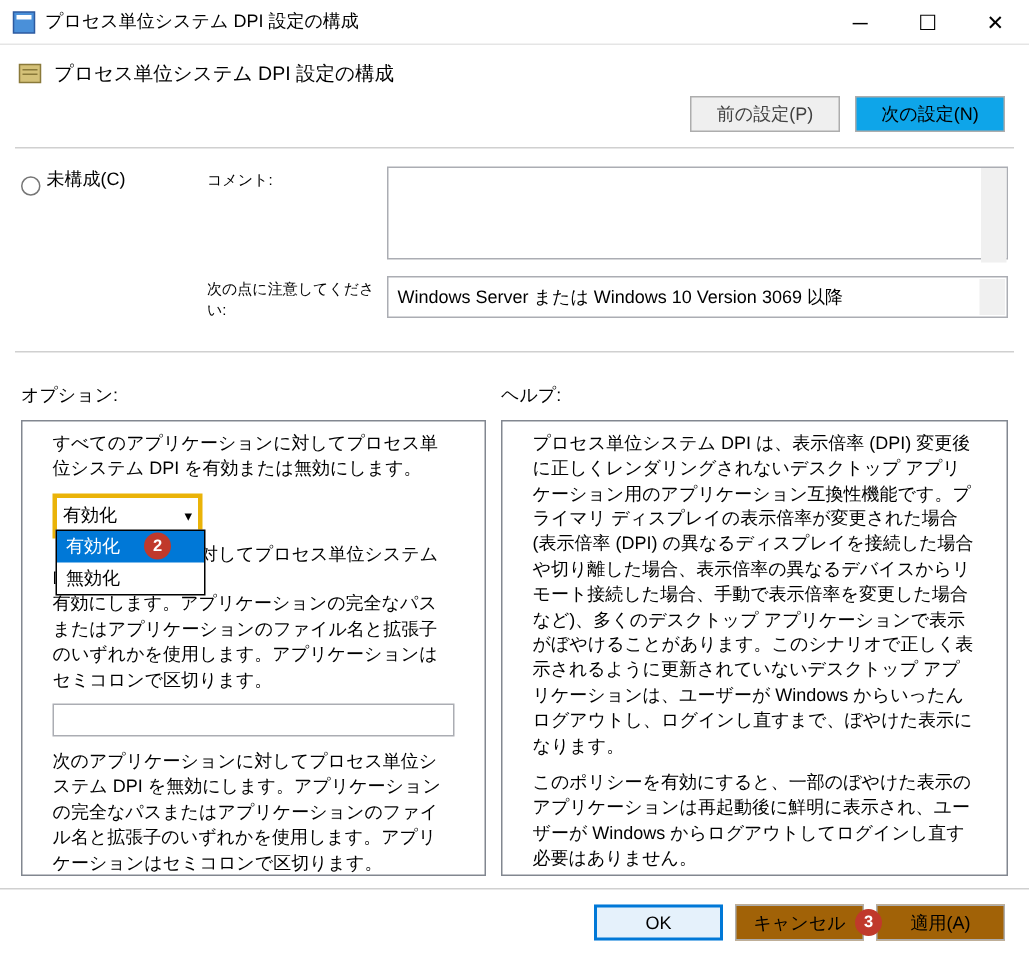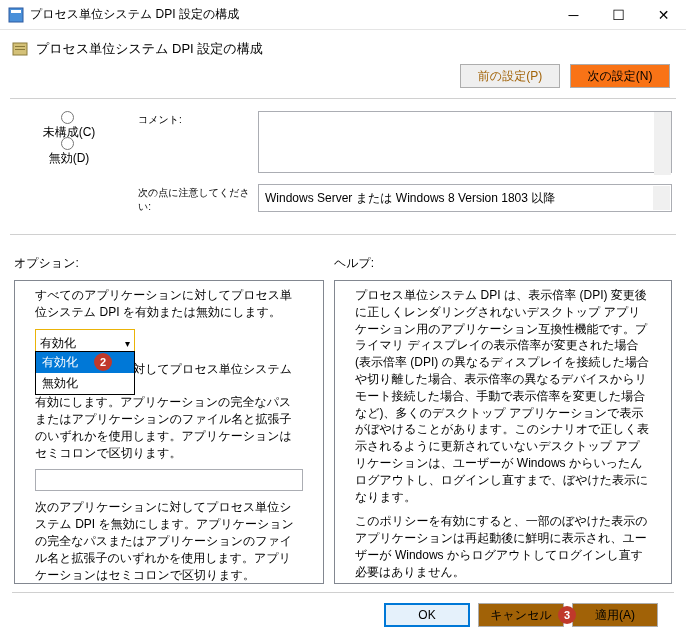--- a/index.html
+++ b/index.html
@@ -6,48 +6,48 @@
 body { font-family: "Yu Gothic UI", "Meiryo", sans-serif; font-size: 12px; background: #fff; width: 686px; height: 636px; overflow: hidden; }
 .titlebar { height: 30px; display: flex; align-items: center; padding: 0 0 0 8px; border-bottom: 1px solid #e5e5e5; }
 .titlebar-icon { width: 16px; height: 16px; margin-right: 6px; }
 .titlebar-text { flex: 1; font-size: 12px; }
 .titlebar-btns { display: flex; }
 .titlebar-btn { width: 45px; height: 29px; display: flex; align-items: center; justify-content: center; font-size: 14px; }
 .header-row { display: flex; align-items: center; padding: 10px 12px 8px 12px; }
 .header-icon { width: 16px; height: 16px; margin-right: 8px; }
 .header-title { font-size: 13px; }
 .nav-btns { display: flex; gap: 10px; justify-content: flex-end; padding: 0 16px 10px 0; margin-top: -2px; }
-.nav-btn { min-width: 100px; height: 24px; border: 1px solid #adadad; background: #f97316; font-size: 12px; padding: 0 10px; }
-.nav-btn.disabled { color: #a16207; background: #efefef; }
+.nav-btn { min-width: 100px; height: 24px; border: 1px solid #adadad; background: #0ea5e9; font-size: 12px; padding: 0 10px; }
+.nav-btn.disabled { color: #404040; background: #efefef; }
 .divider { border-top: 1px solid #d0d0d0; margin: 0 10px 6px 10px; }
 .config-area { display: flex; padding: 6px 14px 0 14px; gap: 14px; }
 .radio-col { width: 110px; }
-.radio-row { display: flex; align-items: center; height: 26px; font-size: 12px; position: relative; flex-direction: column; }
+.radio-row { display: flex; height: 26px; font-size: 12px; position: relative; }
 .radio-row input { margin-right: 4px; }
 .right-col { flex: 1; }
 .field-row { display: flex; margin-bottom: 8px; }
 .field-label { width: 120px; font-size: 10px; padding-top: 2px; }
 .field-box { flex: 1; }
 .textarea { width: 100%; height: 62px; border: 1px solid #abadb3; resize: none; font-family: inherit; font-size: 12px; padding: 2px; }
 .version-box { width: 100%; height: 28px; border: 1px solid #abadb3; padding: 4px 6px; display: flex; align-items: center; font-size: 12px; position: relative; }
 .divider2 { border-top: 1px solid #d0d0d0; margin: 12px 10px 6px 10px; }
 .labels-row { display: flex; padding: 0 14px; margin-top: 20px; }
 .labels-row .left-lbl { width: 320px; }
 .panels { display: flex; padding: 8px 14px; gap: 10px; height: 320px; }
 .left-panel, .right-panel { border: 1px solid #828790; padding: 6px 20px; overflow: hidden; }
 .left-panel { width: 310px; position: relative; }
 .right-panel { flex: 1; overflow-y: auto; }
 .left-panel p, .right-panel p { font-size: 12px; line-height: 1.4; margin-bottom: 8px; }
-.dropdown { width: 100px; height: 30px; border: 1px solid #eab308; display: flex; align-items: center; padding: 0 4px; justify-content: space-between; font-size: 12px; background: #fff; margin-top: 6px; margin-bottom: 2px; position: relative; }
+.dropdown { width: 100px; height: 30px; border: 3px solid #eab308; display: flex; align-items: center; padding: 0 4px; justify-content: space-between; font-size: 12px; background: #fff; margin-top: 6px; margin-bottom: 2px; position: relative; }
 .dropdown-arrow { font-size: 10px; }
 .dropdown-list { position: absolute; top: 21px; left: -1px; width: 100px; border: 1px solid #000; background: #fff; z-index: 10; }
 .dropdown-item { padding: 2px 6px; font-size: 12px; }
 .dropdown-item.selected { background: #0078d7; color: #fff; }
 .text-input { width: 100%; height: 22px; border: 1px solid #abadb3; margin-top: 4px; margin-bottom: 8px; }
-.footer { display: flex; justify-content: flex-end; align-items: flex-end; padding: 10px 16px; gap: 8px; border-top: 1px solid #d0d0d0; margin: 0 12px; position: relative; }
+.footer { display: flex; justify-content: flex-end; align-items: flex-end; padding: 10px 16px; gap: 8px; border-top: 1px solid #d0d0d0; margin: 0 0px; position: relative; }
 .footer-btn { min-width: 86px; height: 24px; border: 1px solid #adadad; background: #a16207; font-size: 12px; }
 .footer-btn.primary { border: 2px solid #0078d7; background: #e5f1fb; }
 .badge { display: inline-flex; width: 18px; height: 18px; border-radius: 50%; background: #c0392b; color: #fff; align-items: center; justify-content: center; font-size: 11px; font-weight: bold; position: absolute; }
 .scrollbit { position: absolute; right: 1px; top: 1px; bottom: 1px; width: 17px; background: #f0f0f0; }
 </style>
 </head>
 <body>
 
 <div class="titlebar">
   <svg class="titlebar-icon" viewBox="0 0 16 16">
@@ -77,38 +77,34 @@
 </div>
 
 <div class="divider"></div>
 
 <div class="config-area">
   <div class="radio-col">
     <div class="radio-row">
       <input type="radio" name="cfg" style="">
       <span>未構成(C)</span>
     </div>
-    <div class="radio-row">
-      <input type="radio" name="cfg" style="">
-      <span>無効(D)</span>
-    </div>
   </div>
   <div class="right-col">
     <div class="field-row">
       <div class="field-label">コメント:</div>
       <div class="field-box" style="position:relative;">
         <textarea class="textarea" style=""></textarea>
         <div class="scrollbit"></div>
       </div>
     </div>
     <div class="field-row">
       <div class="field-label">次の点に注意してください:</div>
       <div class="field-box">
         <div class="version-box">
-          <span>Windows Server または Windows 8 Version 1803 以降</span>
+          <span>Windows Server または Windows 10 Version 3069 以降</span>
           <div class="scrollbit"></div>
         </div>
       </div>
     </div>
   </div>
 </div>
 
 <div class="divider2"></div>
 
 <div class="labels-row">

